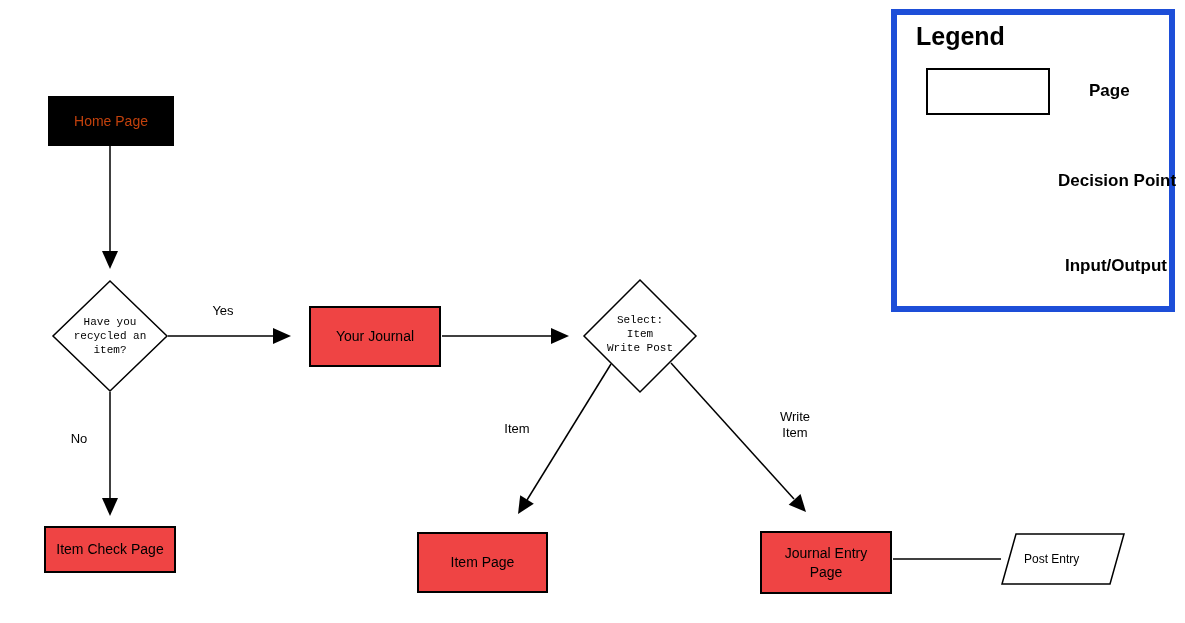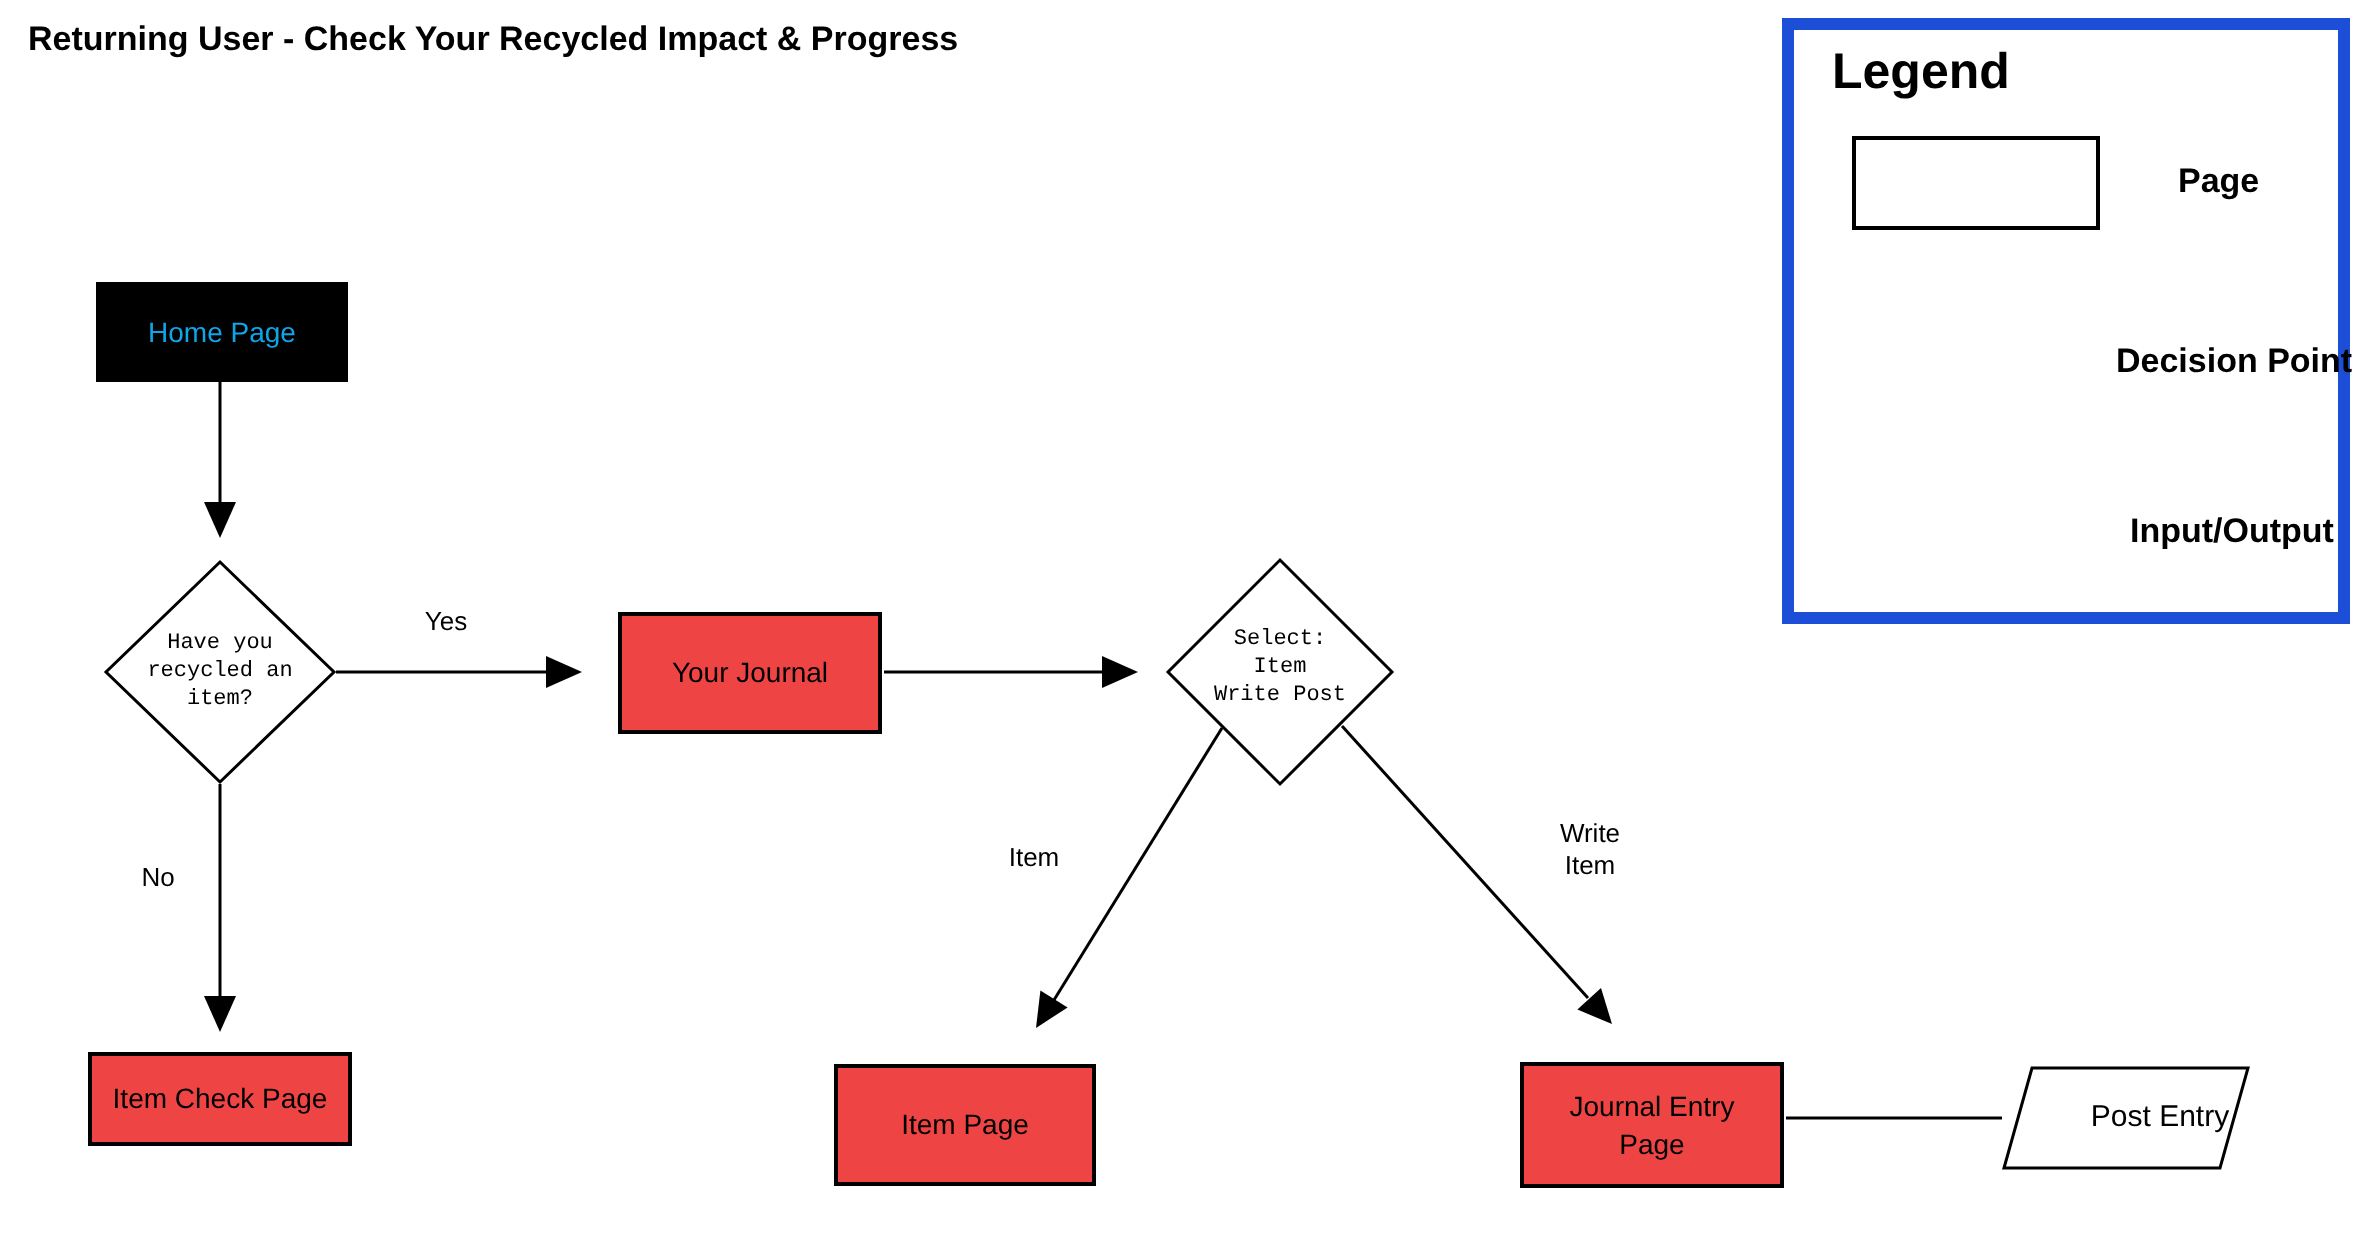--- a/index.html
+++ b/index.html
@@ -31,43 +31,41 @@
     display: flex;
     align-items: center;
     justify-content: center;
     text-align: center;
     font-size: 14px;
     line-height: 19px;
     box-sizing: border-box;
   }
   .node.filled {
     background: #000000;
-    color: #0ea5e9;
+    color: #c2410c;
     border: none;
-    margin-top: 45px;
   }
   .dtext {
     position: absolute;
     text-align: center;
     font-size: 11px;
     line-height: 14px;
     font-family: Liberation Mono, monospace;
   }
   .dtext span { display: block; }
   .elabel {
     position: absolute;
     font-size: 13px;
     line-height: 16px;
     text-align: center;
   }
   .elabel span { display: block; }
   .shape-text {
     position: absolute;
-    text-align: center;
-    font-size: 15px;
+    font-size: 12px;
     line-height: 16px;
     padding-left: 16px;
   }
   .legend {
     position: absolute;
     left: 891px; top: 9px;
     width: 284px; height: 303px;
     border: 6px solid #1d4ed8;
     background: #ffffff;
     box-sizing: border-box;
@@ -127,21 +125,20 @@
 
     <polygon points="640,280 696,336 640,392 584,336" fill="#ffffff" stroke="#000000" stroke-width="1.5"></polygon>
 
     <polygon points="1016,534 1124,534 1110,584 1002,584" fill="#ffffff" stroke="#000000" stroke-width="1.5"></polygon>
 
     <polygon points="986,132 1029,175 986,218 943,175" fill="#ffffff" stroke="#000000" stroke-width="1.5"></polygon>
 
     <polygon points="940,241 1052,241 1040,289 929,289" fill="#ffffff" stroke="#000000" stroke-width="1.5"></polygon>
   </svg>
 
-  <div class="page-title">Returning User - Check Your Recycled Impact &amp; Progress</div>
 
   <div class="node filled" style="left:48px; top:96px; width:126px; height:50px;">
     <span>Home Page</span>
   </div>
 
   <div class="dtext" style="left:60px; top:315px; width:100px;">
     <span>Have you</span>
     <span>recycled an</span>
     <span>item?</span>
   </div>

